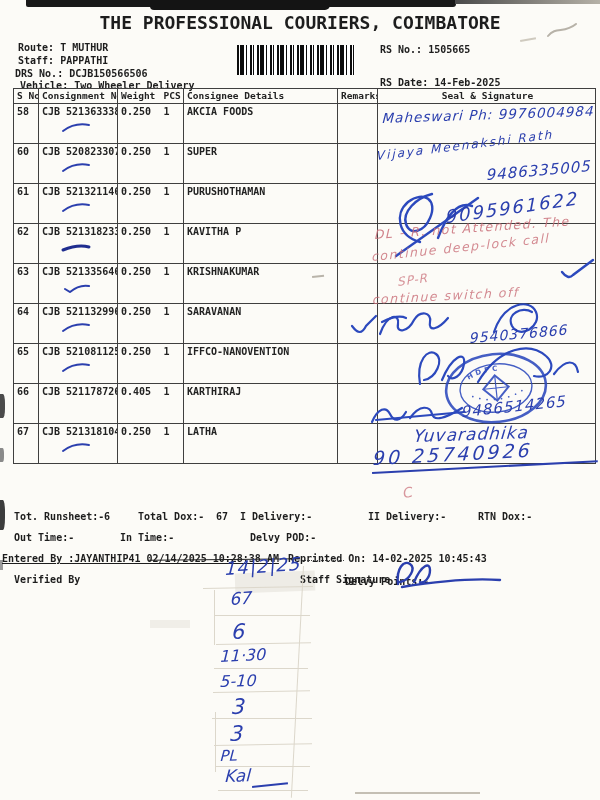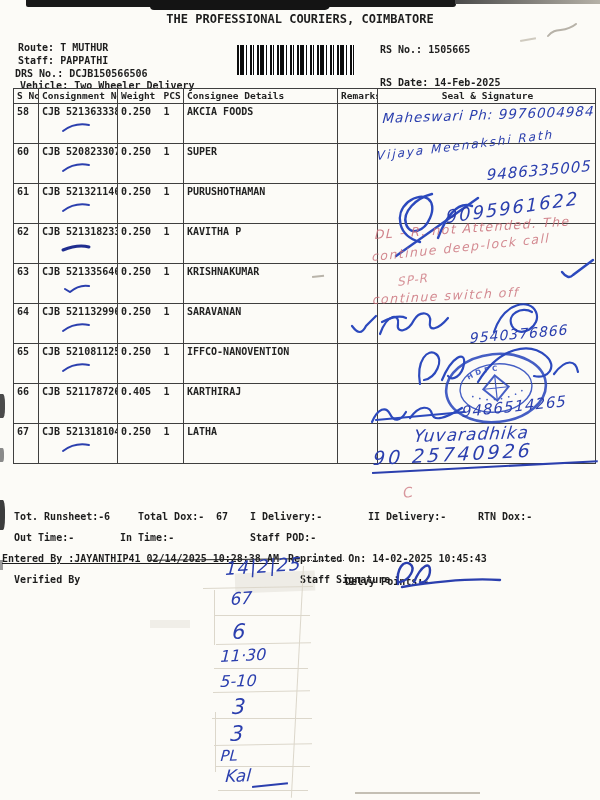--- a/index.html
+++ b/index.html
@@ -47,21 +47,21 @@
   <div class="artifact" style="left:0;top:394px;width:5px;height:24px;background:#4b4b4b;border-radius:0 40% 40% 0;"></div>
   <div class="artifact" style="left:0;top:448px;width:4px;height:14px;background:#8a8a8a;border-radius:0 40% 40% 0;"></div>
   <div class="artifact" style="left:0;top:500px;width:5px;height:30px;background:#3c3c3c;border-radius:0 40% 40% 0;"></div>
   <div class="artifact" style="left:0;top:560px;width:3px;height:10px;background:#9b9b9b;"></div>
   <svg class="artifact" style="left:545px;top:18px;" width="40" height="24" viewBox="0 0 40 24">
     <path d="M3 18 C11 8 19 16 31 6" stroke="#b7b2a8" stroke-width="2" fill="none" stroke-linecap="round"></path>
   </svg>
   <div class="faint" style="left:520px;top:40px;width:16px;height:2px;background:#cfcabf;transform:rotate(-10deg);"></div>
   <div class="faint" style="left:312px;top:276px;width:12px;height:2px;background:#b9b4aa;transform:rotate(-6deg);"></div>
 
-  <div class="title" style="top:12px;font-size:12px;">THE PROFESSIONAL COURIERS, COIMBATORE</div>
+  <div class="title" style="top:12px;font-size:18px;">THE PROFESSIONAL COURIERS, COIMBATORE</div>
 
   <div class="printed" style="left:18px;top:42px;">
     <span>Route:</span>
     <span>T MUTHUR</span>
   </div>
   <div class="printed" style="left:18px;top:55px;">
     <span>Staff:</span>
     <span>PAPPATHI</span>
   </div>
   <div class="printed" style="left:15px;top:68px;">
@@ -287,27 +287,27 @@
   <div class="hw" style="left:415px;top:428px;font-size:17px;letter-spacing:1px;transform:rotate(-2deg) skewX(-8deg);">Yuvaradhika</div>
   <div class="hw" style="left:374px;top:449px;font-size:19px;letter-spacing:3px;transform:rotate(-3deg) skewX(-8deg);">90 25740926</div>
   <div class="inkline" style="left:372px;top:472px;width:226px;transform:rotate(-3deg);"></div>
 
   <div class="hw hw-red" style="left:402px;top:486px;font-size:14px;transform:rotate(-8deg);opacity:.7;">C</div>
 
   <div class="printed" style="left:14px;top:511px;">Tot. Runsheet:-</div>
   <div class="printed" style="left:104px;top:511px;">6</div>
   <div class="printed" style="left:138px;top:511px;">Total Dox:-</div>
   <div class="printed" style="left:216px;top:511px;">67</div>
-  <div class="printed" style="left:250px;top:511px;">I Delivery:-</div>
+  <div class="printed" style="left:240px;top:511px;">I Delivery:-</div>
   <div class="printed" style="left:368px;top:511px;">II Delivery:-</div>
   <div class="printed" style="left:478px;top:511px;">RTN Dox:-</div>
 
   <div class="printed" style="left:14px;top:532px;">Out Time:-</div>
   <div class="printed" style="left:120px;top:532px;">In Time:-</div>
-  <div class="printed" style="left:250px;top:532px;">Staff POD:-</div>
+  <div class="printed" style="left:250px;top:532px;">Delvy POD:-</div>
   <div class="printed" style="left:345px;top:532px;margin-top:44px;">Delvy Points:-</div>
 
   <div class="printed" style="left:2px;top:553px;text-decoration:underline;">Entered By :JAYANTHIP41 02/14/2025 10:28:38 AM</div>
   <div class="printed" style="left:288px;top:553px;">Reprinted On: 14-02-2025 10:45:43</div>
   <div class="artifact" style="left:148px;top:559px;width:152px;border-top:1.5px solid #222;transform:rotate(-0.5deg);"></div>
   <div class="artifact" style="left:302px;top:560px;width:42px;border-top:1.5px dotted #444;"></div>
 
   <div class="printed" style="left:14px;top:574px;">Verified By</div>
   <div class="artifact" style="left:235px;top:572px;width:80px;height:20px;background:#eeece6;transform:rotate(-2deg);"></div>
   <div class="hw" style="left:226px;top:560px;font-size:18px;letter-spacing:1px;transform:rotate(-4deg) skewX(-8deg);">14|2|25</div>

